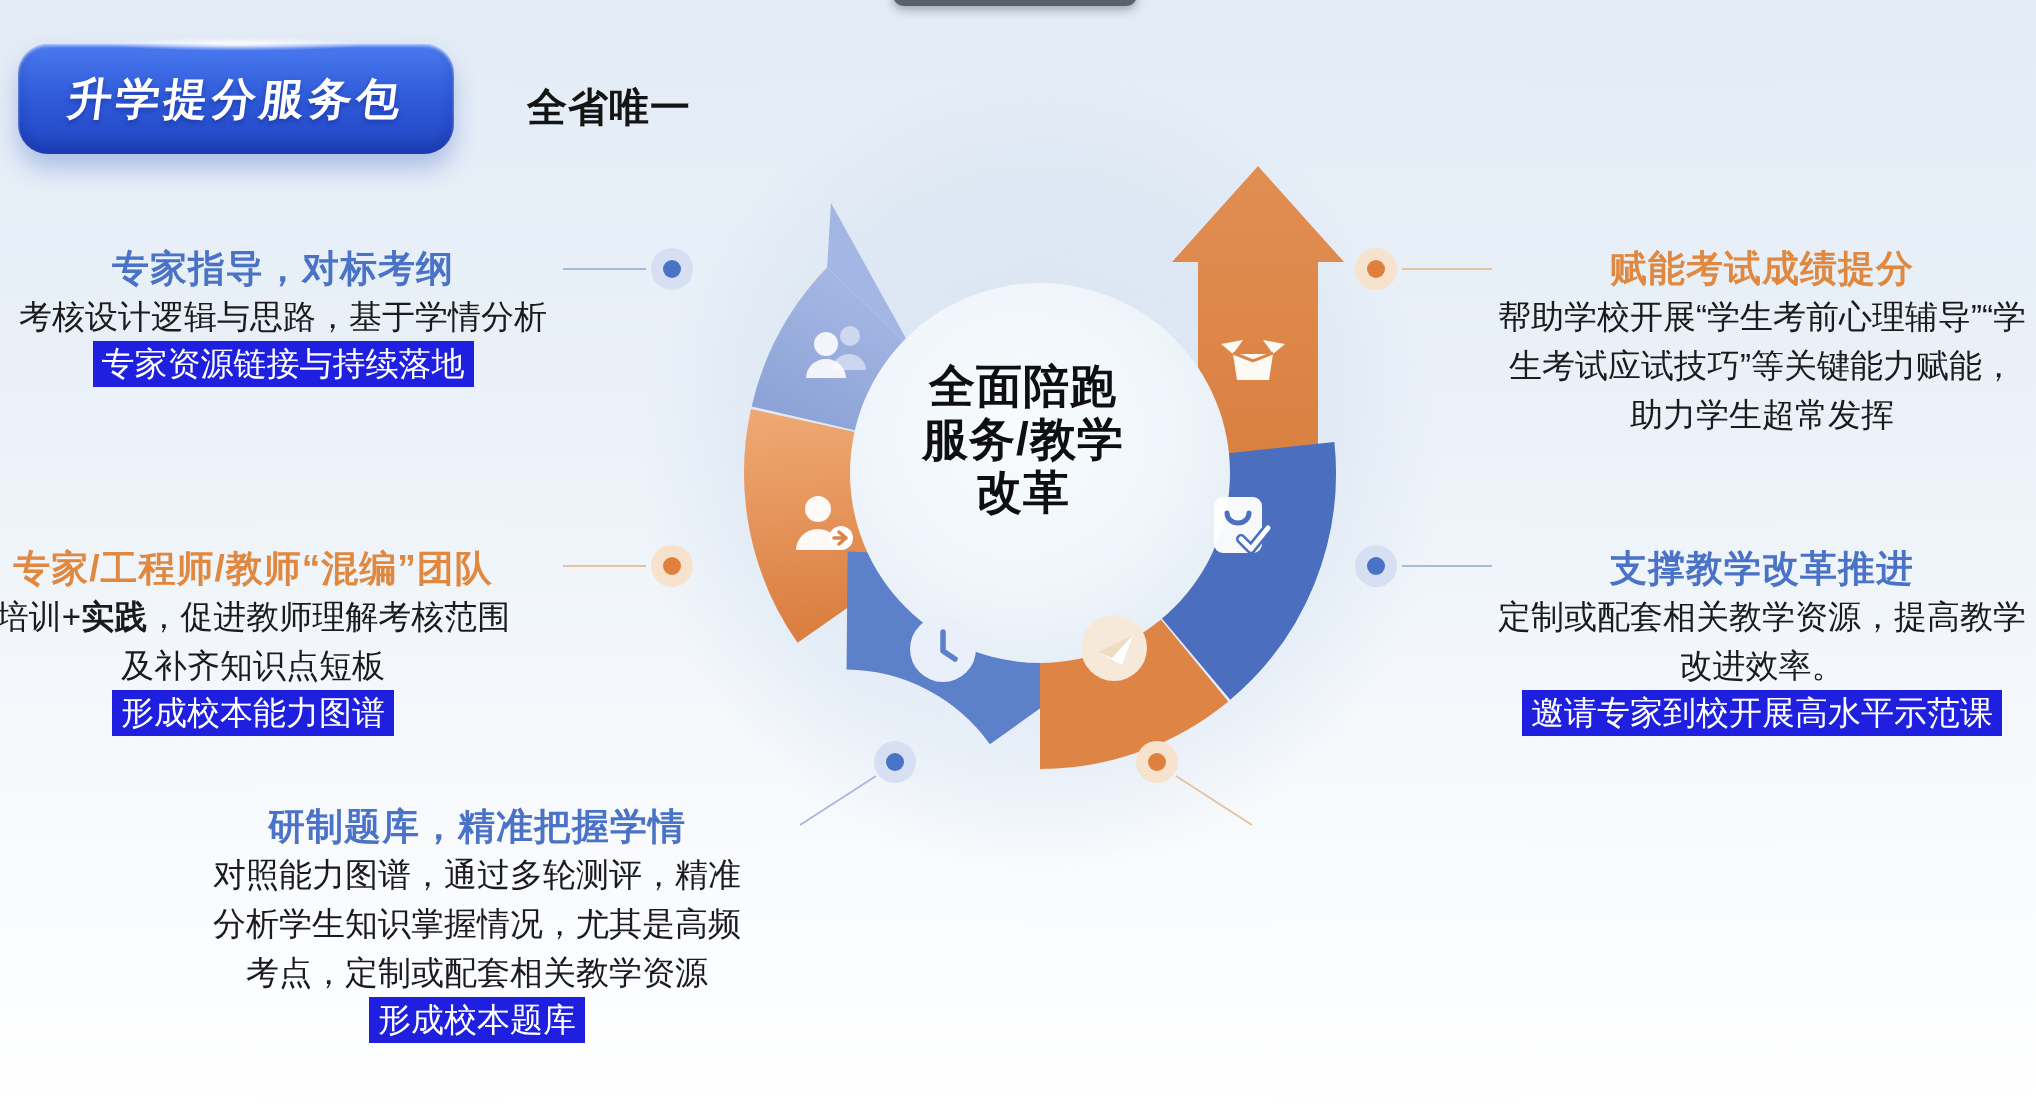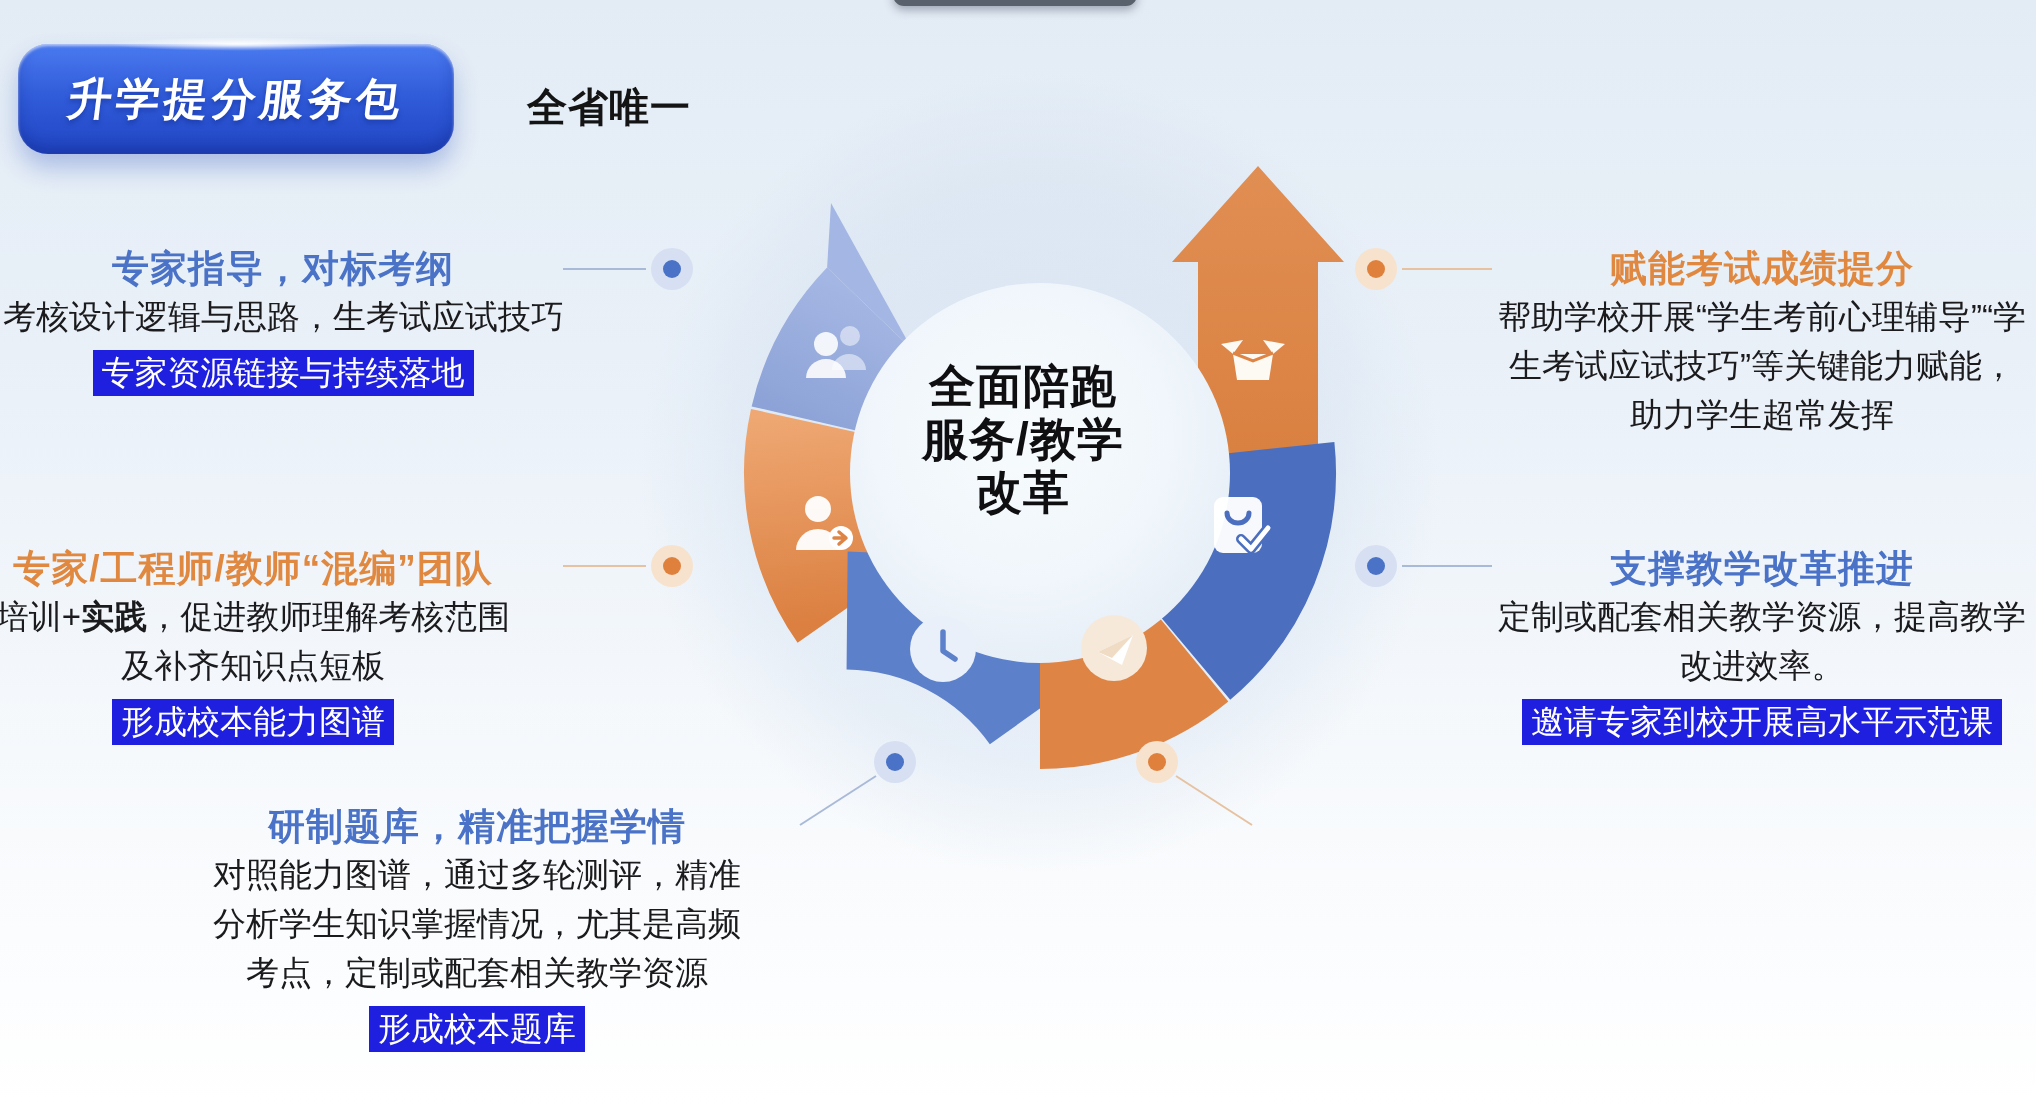--- a/index.html
+++ b/index.html
@@ -37,21 +37,21 @@
 
   .block{position:absolute;text-align:center;}
   .block.ralign{text-align:center;}
   .block .title{font-size:37px;font-weight:800;line-height:46px;letter-spacing:1px;white-space:nowrap;}
   .t-blue{color:#4a72c6;}
   .t-orange{color:#e0883f;}
   .block .desc{font-size:33px;font-weight:500;line-height:49px;color:#1b1b1d;white-space:nowrap;}
   .block .desc:first-of-type{margin-top:12px;}
   .block .desc b{font-weight:900;}
   .hl{
-    display:inline-block;margin-top:9px;background:#1f20df;color:#ffffff;
+    display:inline-block;background:#1f20df;color:#ffffff;
     font-size:33px;font-weight:500;line-height:44px;padding:1px 9px;white-space:nowrap;
   }
   .block.w-l1{right:1473px;top:246px;width:560px;}
   .block.w-l2{right:1473px;top:546px;width:620px;}
   .block.w-l3{right:1279px;top:804px;width:560px;}
   .block.w-r1{left:1497px;top:246px;width:530px;}
   .block.w-r2{left:1497px;top:546px;width:530px;}
   .block.w-r2 .desc:first-of-type{margin-top:8px;}
   .block.w-r3{left:1283px;top:802px;width:530px;}
 </style>
@@ -185,21 +185,21 @@
   </svg>
 
   <div class="center-text">
     <div>全面陪跑</div>
     <div>服务/教学</div>
     <div>改革</div>
   </div>
 
   <div class="block ralign w-l1">
     <div class="title t-blue">专家指导，对标考纲</div>
-    <div class="desc">考核设计逻辑与思路，生考试应试技巧</div>
+    <div class="desc">考核设计逻辑与思路，基于学情分析</div>
     <span class="hl">专家资源链接与持续落地</span>
   </div>
 
   <div class="block ralign w-l2">
     <div class="title t-orange">专家/工程师/教师“混编”团队</div>
     <div class="desc"><span>培训+</span><b>实践</b><span>，促进教师理解考核范围</span></div>
     <div class="desc">及补齐知识点短板</div>
     <span class="hl">形成校本能力图谱</span>
   </div>
 

